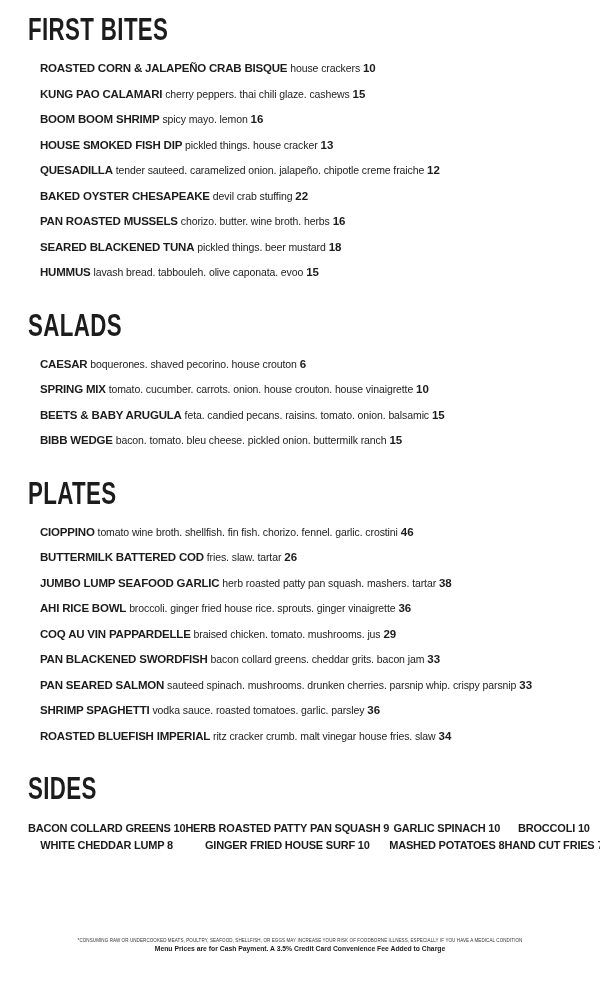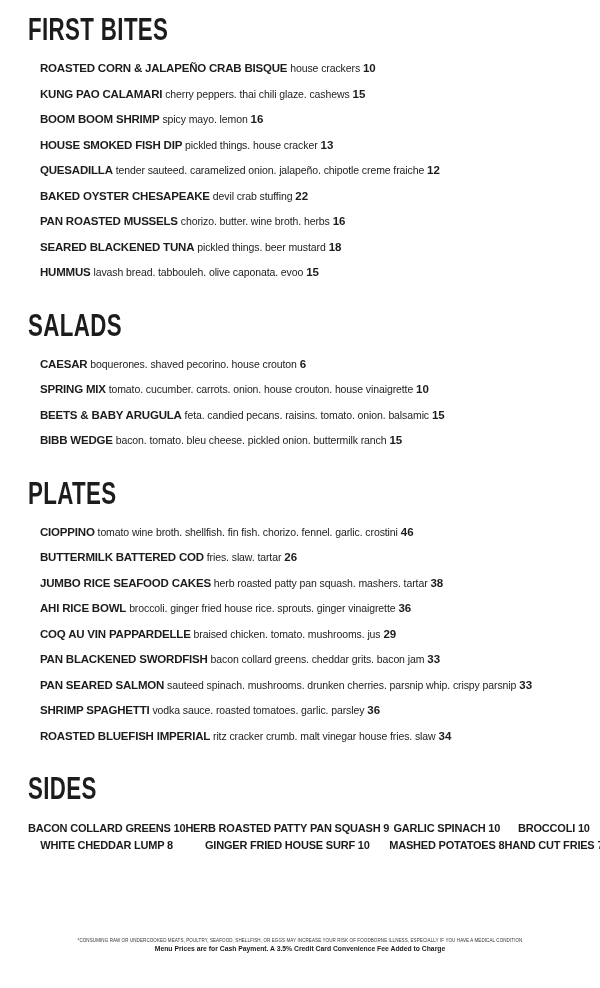--- a/index.html
+++ b/index.html
@@ -92,21 +92,21 @@
         <h2 class="title">SALADS</h2>
         <p class="item"><span class="nm">CAESAR</span> <span class="ds">boquerones. shaved pecorino. house crouton</span> <span class="pr">6</span></p>
         <p class="item"><span class="nm">SPRING MIX</span> <span class="ds">tomato. cucumber. carrots. onion. house crouton. house vinaigrette</span> <span class="pr">10</span></p>
         <p class="item"><span class="nm">BEETS &amp; BABY ARUGULA</span> <span class="ds">feta. candied pecans. raisins. tomato. onion. balsamic</span> <span class="pr">15</span></p>
         <p class="item"><span class="nm">BIBB WEDGE</span> <span class="ds">bacon. tomato. bleu cheese. pickled onion. buttermilk ranch</span> <span class="pr">15</span></p>
       </section>
       <section>
         <h2 class="title">PLATES</h2>
         <p class="item"><span class="nm">CIOPPINO</span> <span class="ds">tomato wine broth. shellfish. fin fish. chorizo. fennel. garlic. crostini</span> <span class="pr">46</span></p>
         <p class="item"><span class="nm">BUTTERMILK BATTERED COD</span> <span class="ds">fries. slaw. tartar</span> <span class="pr">26</span></p>
-        <p class="item"><span class="nm">JUMBO RICE SEAFOOD CAKES</span> <span class="ds">herb roasted patty pan squash. mashers. tartar</span> <span class="pr">38</span></p>
+        <p class="item"><span class="nm">JUMBO LUMP SEAFOOD GARLIC</span> <span class="ds">herb roasted patty pan squash. mashers. tartar</span> <span class="pr">38</span></p>
         <p class="item"><span class="nm">AHI RICE BOWL</span> <span class="ds">broccoli. ginger fried house rice. sprouts. ginger vinaigrette</span> <span class="pr">36</span></p>
         <p class="item"><span class="nm">COQ AU VIN PAPPARDELLE</span> <span class="ds">braised chicken. tomato. mushrooms. jus</span> <span class="pr">29</span></p>
         <p class="item"><span class="nm">PAN BLACKENED SWORDFISH</span> <span class="ds">bacon collard greens. cheddar grits. bacon jam</span> <span class="pr">33</span></p>
         <p class="item"><span class="nm">PAN SEARED SALMON</span> <span class="ds">sauteed spinach. mushrooms. drunken cherries. parsnip whip. crispy parsnip</span> <span class="pr">33</span></p>
         <p class="item"><span class="nm">SHRIMP SPAGHETTI</span> <span class="ds">vodka sauce. roasted tomatoes. garlic. parsley</span> <span class="pr">36</span></p>
         <p class="item"><span class="nm">ROASTED BLUEFISH IMPERIAL</span> <span class="ds">ritz cracker crumb. malt vinegar house fries. slaw</span> <span class="pr">34</span></p>
       </section>
       <section>
         <h2 class="title">SIDES</h2>
         <div class="sides">

